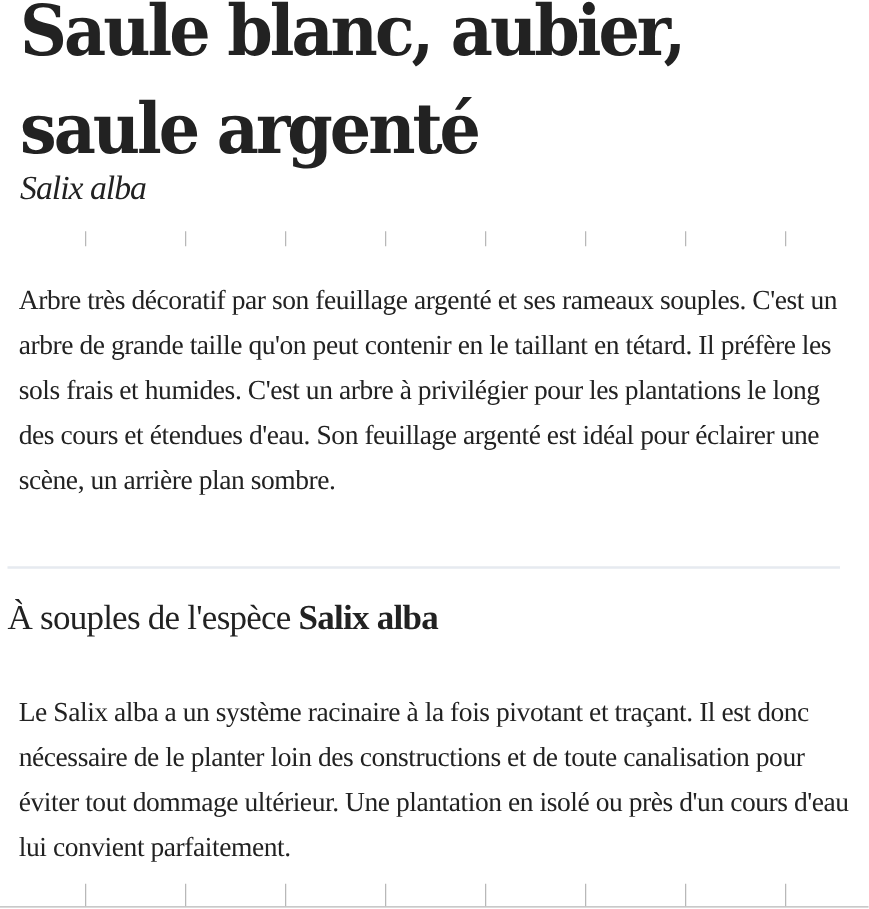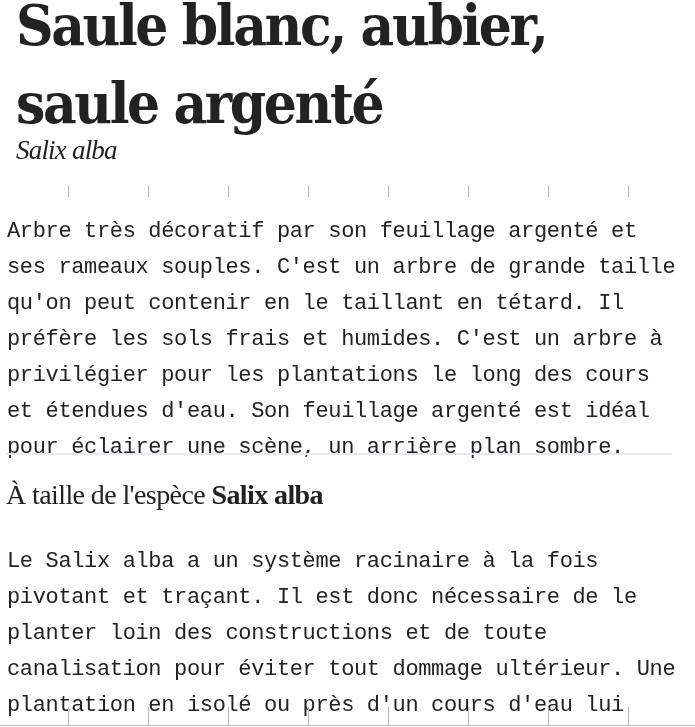--- a/index.html
+++ b/index.html
@@ -17,22 +17,22 @@
     font-size: 27px; line-height: 32px; color: #222222; letter-spacing: -0.8px;
   }
   .ruler { position: absolute; left: 0; width: 695px; }
   .ruler .tick { position: absolute; width: 1px; background: #b8b8b8; }
   .ruler-top { top: 185px; height: 12px; }
   .ruler-top .tick { top: 0; height: 12px; }
   .ruler-bottom { top: 707px; height: 20px; }
   .ruler-bottom .tick { top: 0; height: 18px; }
   .ruler-bottom .baseline { position: absolute; left: 0; top: 18px; width: 695px; height: 1px; background: #b8b8b8; }
   .para {
-    position: absolute; left: 7px; width: 672px; margin: 0;
-    font-family: Liberation Mono, monospace; font-size: 22px; line-height: 36px;
+    position: absolute; left: 7px; width: 672px; margin: 8px;
+    font-family: Liberation Serif, serif; font-size: 22px; line-height: 36px;
     color: #222222; letter-spacing: -0.35px;
   }
   .para-1 { top: 214px; }
   .divider { position: absolute; left: 6px; top: 453px; width: 666px; height: 2px; background: #e6eaf0; }
   .section-heading {
     position: absolute; left: 6px; top: 476px; margin: 0;
     font-family: "Liberation Serif", serif; font-weight: normal;
     font-size: 28px; line-height: 38px; color: #222222; letter-spacing: -0.6px;
   }
   .section-heading .strong { font-weight: bold; }
@@ -52,21 +52,21 @@
   <span class="tick" style="left:388px"></span>
   <span class="tick" style="left:468px"></span>
   <span class="tick" style="left:548px"></span>
   <span class="tick" style="left:628px"></span>
 </div>
 
 <p class="para para-1">Arbre très décoratif par son feuillage argenté et ses rameaux souples. C'est un arbre de grande taille qu'on peut contenir en le taillant en tétard. Il préfère les sols frais et humides. C'est un arbre à privilégier pour les plantations le long des cours et étendues d'eau. Son feuillage argenté est idéal pour éclairer une scène, un arrière plan sombre.</p>
 
 <div class="divider"></div>
 
-<h2 class="section-heading"><span>À taille de l'espèce </span><span class="strong">Salix alba</span></h2>
+<h2 class="section-heading"><span>À souples de l'espèce </span><span class="strong">Salix alba</span></h2>
 
 <p class="para para-2">Le Salix alba a un système racinaire à la fois pivotant et traçant. Il est donc nécessaire de le planter loin des constructions et de toute canalisation pour éviter tout dommage ultérieur. Une plantation en isolé ou près d'un cours d'eau lui convient parfaitement.</p>
 
 <div class="ruler ruler-bottom">
   <span class="tick" style="left:68px"></span>
   <span class="tick" style="left:148px"></span>
   <span class="tick" style="left:228px"></span>
   <span class="tick" style="left:308px"></span>
   <span class="tick" style="left:388px"></span>
   <span class="tick" style="left:468px"></span>

